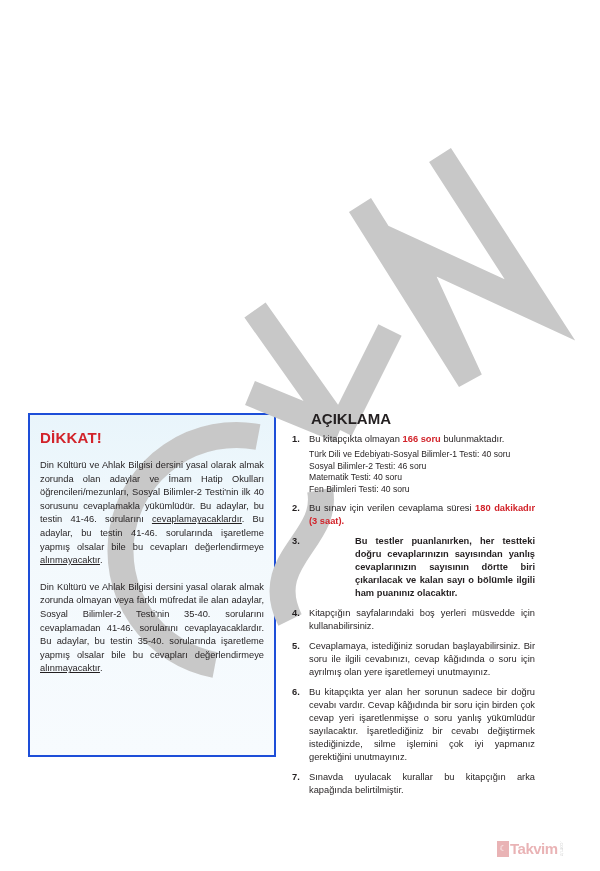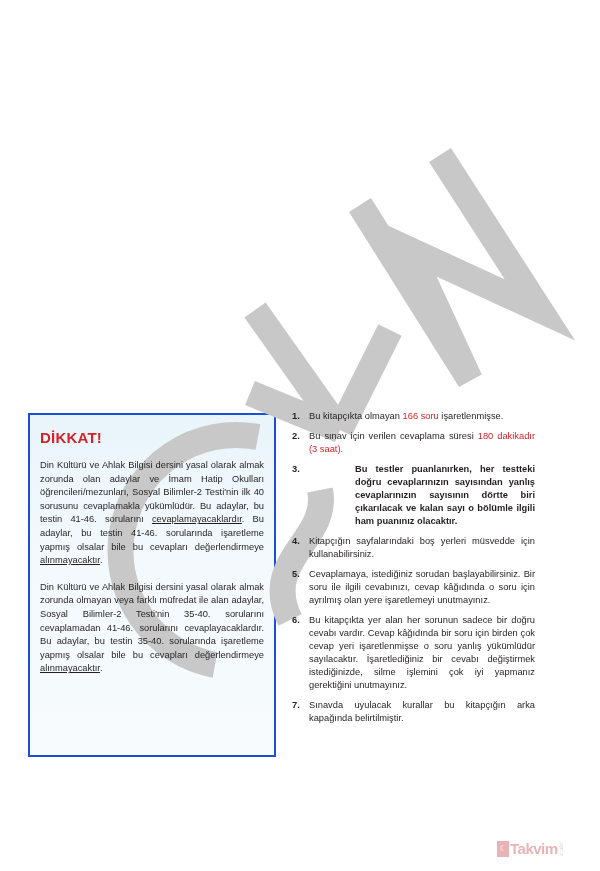--- a/index.html
+++ b/index.html
@@ -34,21 +34,21 @@
   .explain {
     position: absolute; left: 289px; top: 410px; width: 246px; z-index: 2;
   }
   .explain-title {
     font-weight: bold; font-size: 15px; margin: 0 0 6px 22px; color: #231f20;
   }
   .item { display: flex; margin-bottom: 7px; }
   .item-num { width: 17px; flex: none; font-weight: bold; font-size: 9.3px; line-height: 13px; text-align: left; padding-left: 3px; }
   .item-body { flex: 1; font-size: 9.3px; line-height: 13px; text-align: justify; }
   .item-body.bold { font-weight: bold; margin-left: 46px; }
-  .red { color: #d2232a; font-weight: normal; }
+  .red { color: #d2232a; font-weight: bold; }
   .sub-list { margin: 3px 0 0 0; padding: 0; list-style: none; font-size: 8.6px; line-height: 11.5px; }
 
   .takvim {
     position: absolute; left: 497px; top: 840px; z-index: 3;
     display: flex; align-items: center; opacity: 0.35;
   }
   .takvim-flag {
     width: 12px; height: 16px; background: #c2272d; color: #fff; font-size: 8px;
     display: flex; align-items: center; justify-content: center; margin-right: 1px;
   }
@@ -75,25 +75,32 @@
 
 <div class="notice-box" style="background:transparent;border-color:transparent;z-index:2">
   <div class="notice-inner">
     <h2 class="notice-title">DİKKAT!</h2>
     <p class="notice-para"><span>Din Kültürü ve Ahlak Bilgisi dersini yasal olarak almak zorunda olan adaylar ve İmam Hatip Okulları öğrencileri/mezunları, Sosyal Bilimler-2 Testi'nin ilk 40 sorusunu cevaplamakla yükümlüdür. Bu adaylar, bu testin 41-46. sorularını </span><span class="u">cevaplamayacaklardır</span><span>. Bu adaylar, bu testin 41-46. sorularında işaretleme yapmış olsalar bile bu cevapları değerlendirmeye </span><span class="u">alınmayacaktır</span><span>.</span></p>
     <p class="notice-para"><span>Din Kültürü ve Ahlak Bilgisi dersini yasal olarak almak zorunda olmayan veya farklı müfredat ile alan adaylar, Sosyal Bilimler-2 Testi'nin 35-40. sorularını cevaplamadan 41-46. sorularını cevaplayacaklardır. Bu adaylar, bu testin 35-40. sorularında işaretleme yapmış olsalar bile bu cevapları değerlendirmeye </span><span class="u">alınmayacaktır</span><span>.</span></p>
   </div>
 </div>
 
 <div class="explain">
+  <h2 class="explain-title">AÇIKLAMA</h2>
 
   <div class="item">
     <span class="item-num">1.</span>
     <div class="item-body">
-      <span>Bu kitapçıkta olmayan </span><span class="red">166 soru</span><span> işaretlenmişse.</span>
+      <span>Bu kitapçıkta olmayan </span><span class="red">166 soru</span><span> bulunmaktadır.</span>
+      <ul class="sub-list">
+        <li>Türk Dili ve Edebiyatı-Sosyal Bilimler-1 Testi: 40 soru</li>
+        <li>Sosyal Bilimler-2 Testi: 46 soru</li>
+        <li>Matematik Testi: 40 soru</li>
+        <li>Fen Bilimleri Testi: 40 soru</li>
+      </ul>
     </div>
   </div>
 
   <div class="item">
     <span class="item-num">2.</span>
     <div class="item-body"><span>Bu sınav için verilen cevaplama süresi </span><span class="red">180 dakikadır (3 saat)</span><span class="red">.</span></div>
   </div>
 
   <div class="item">
     <span class="item-num">3.</span>

